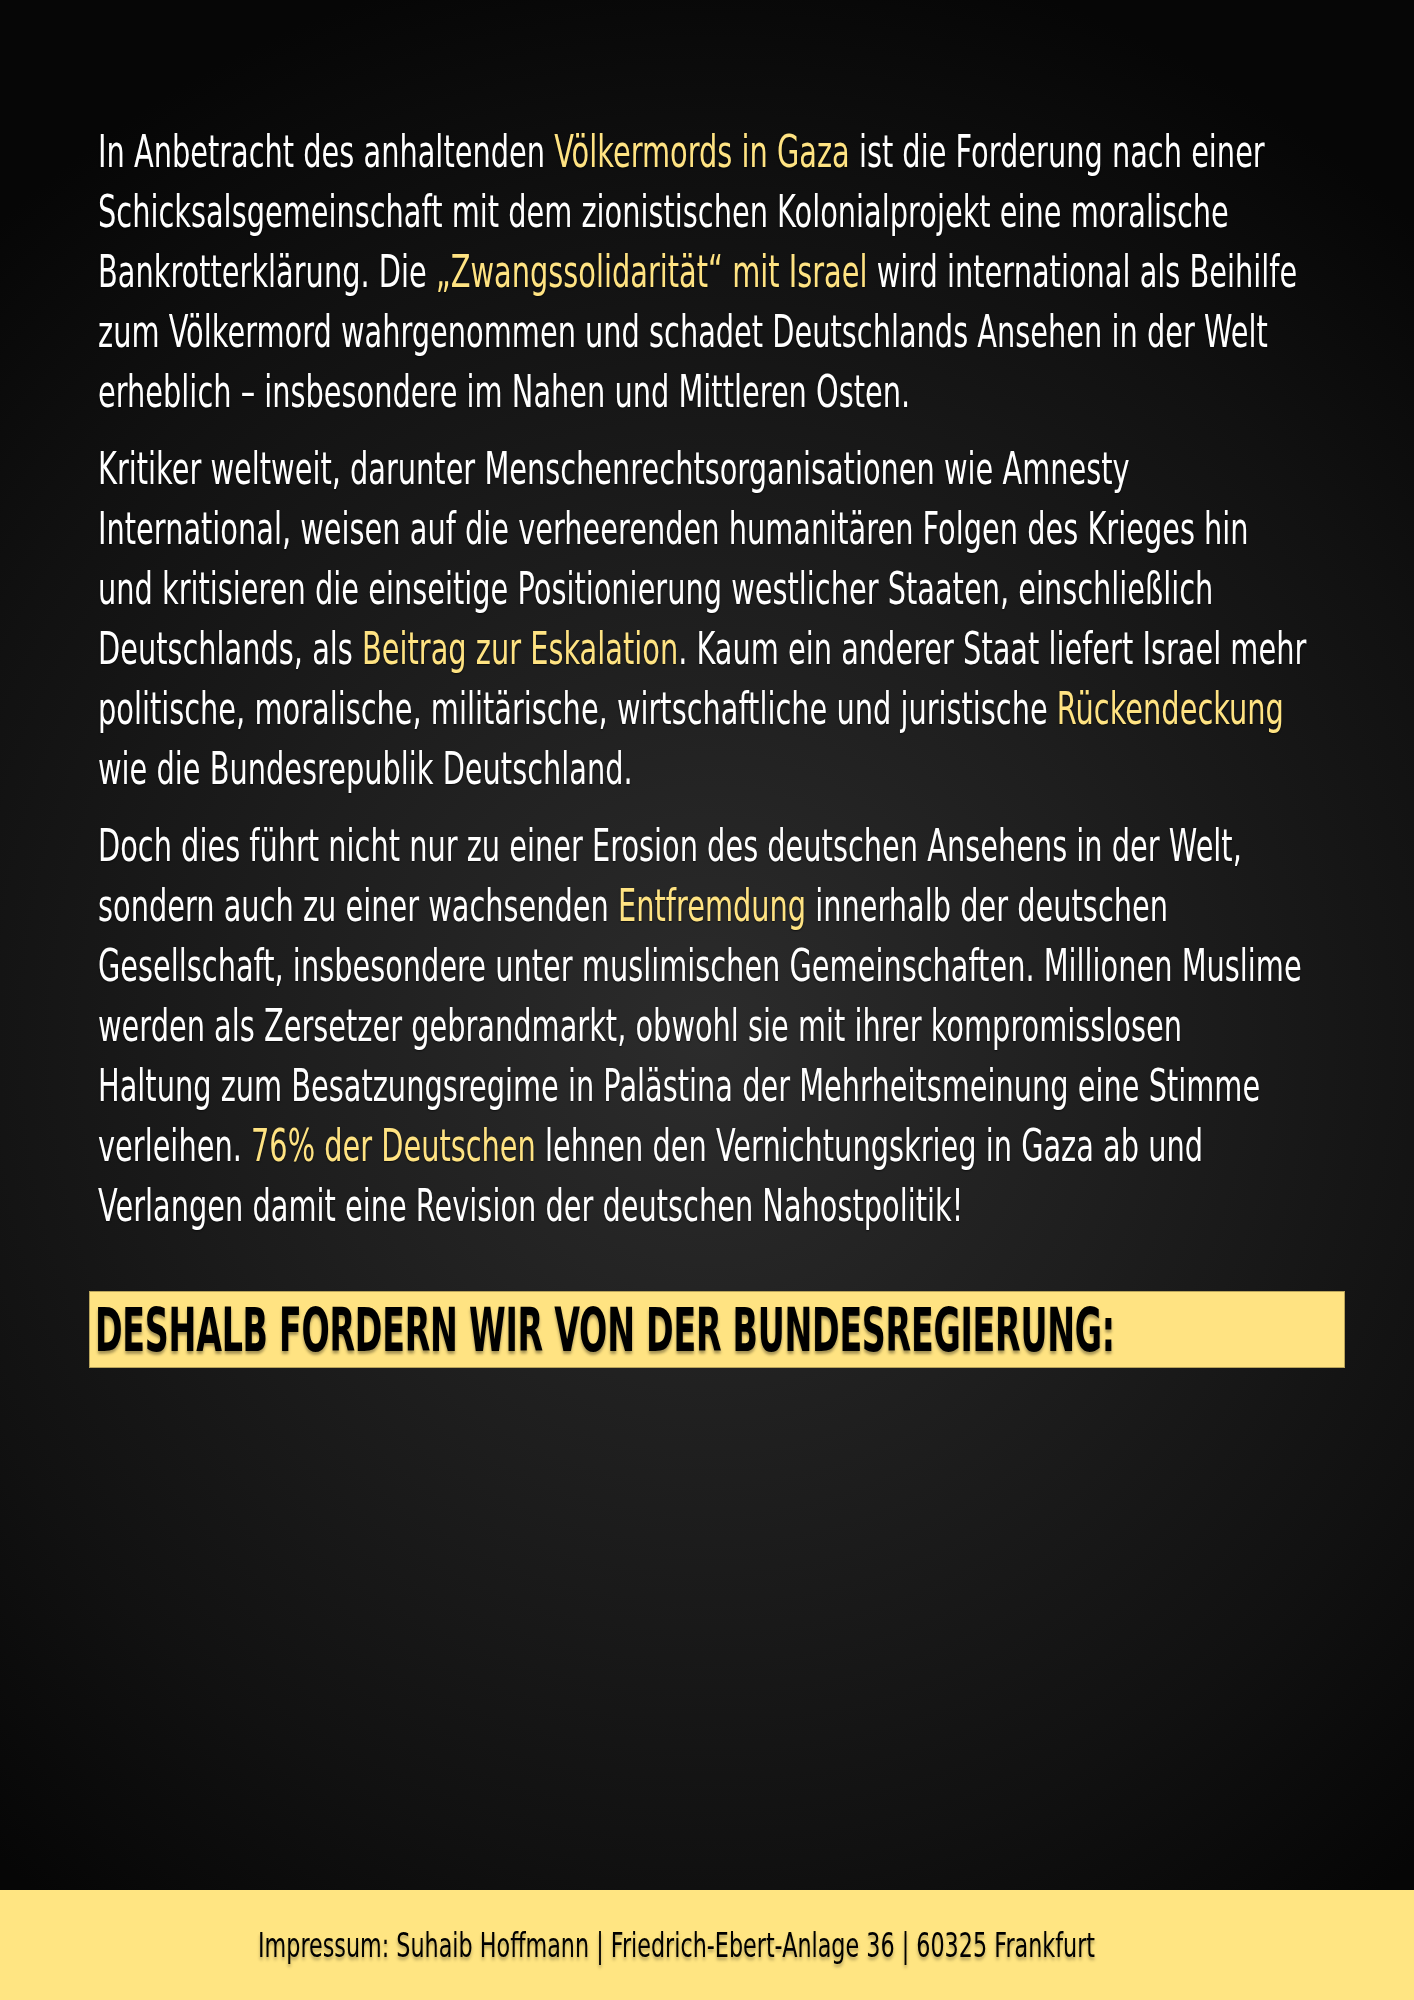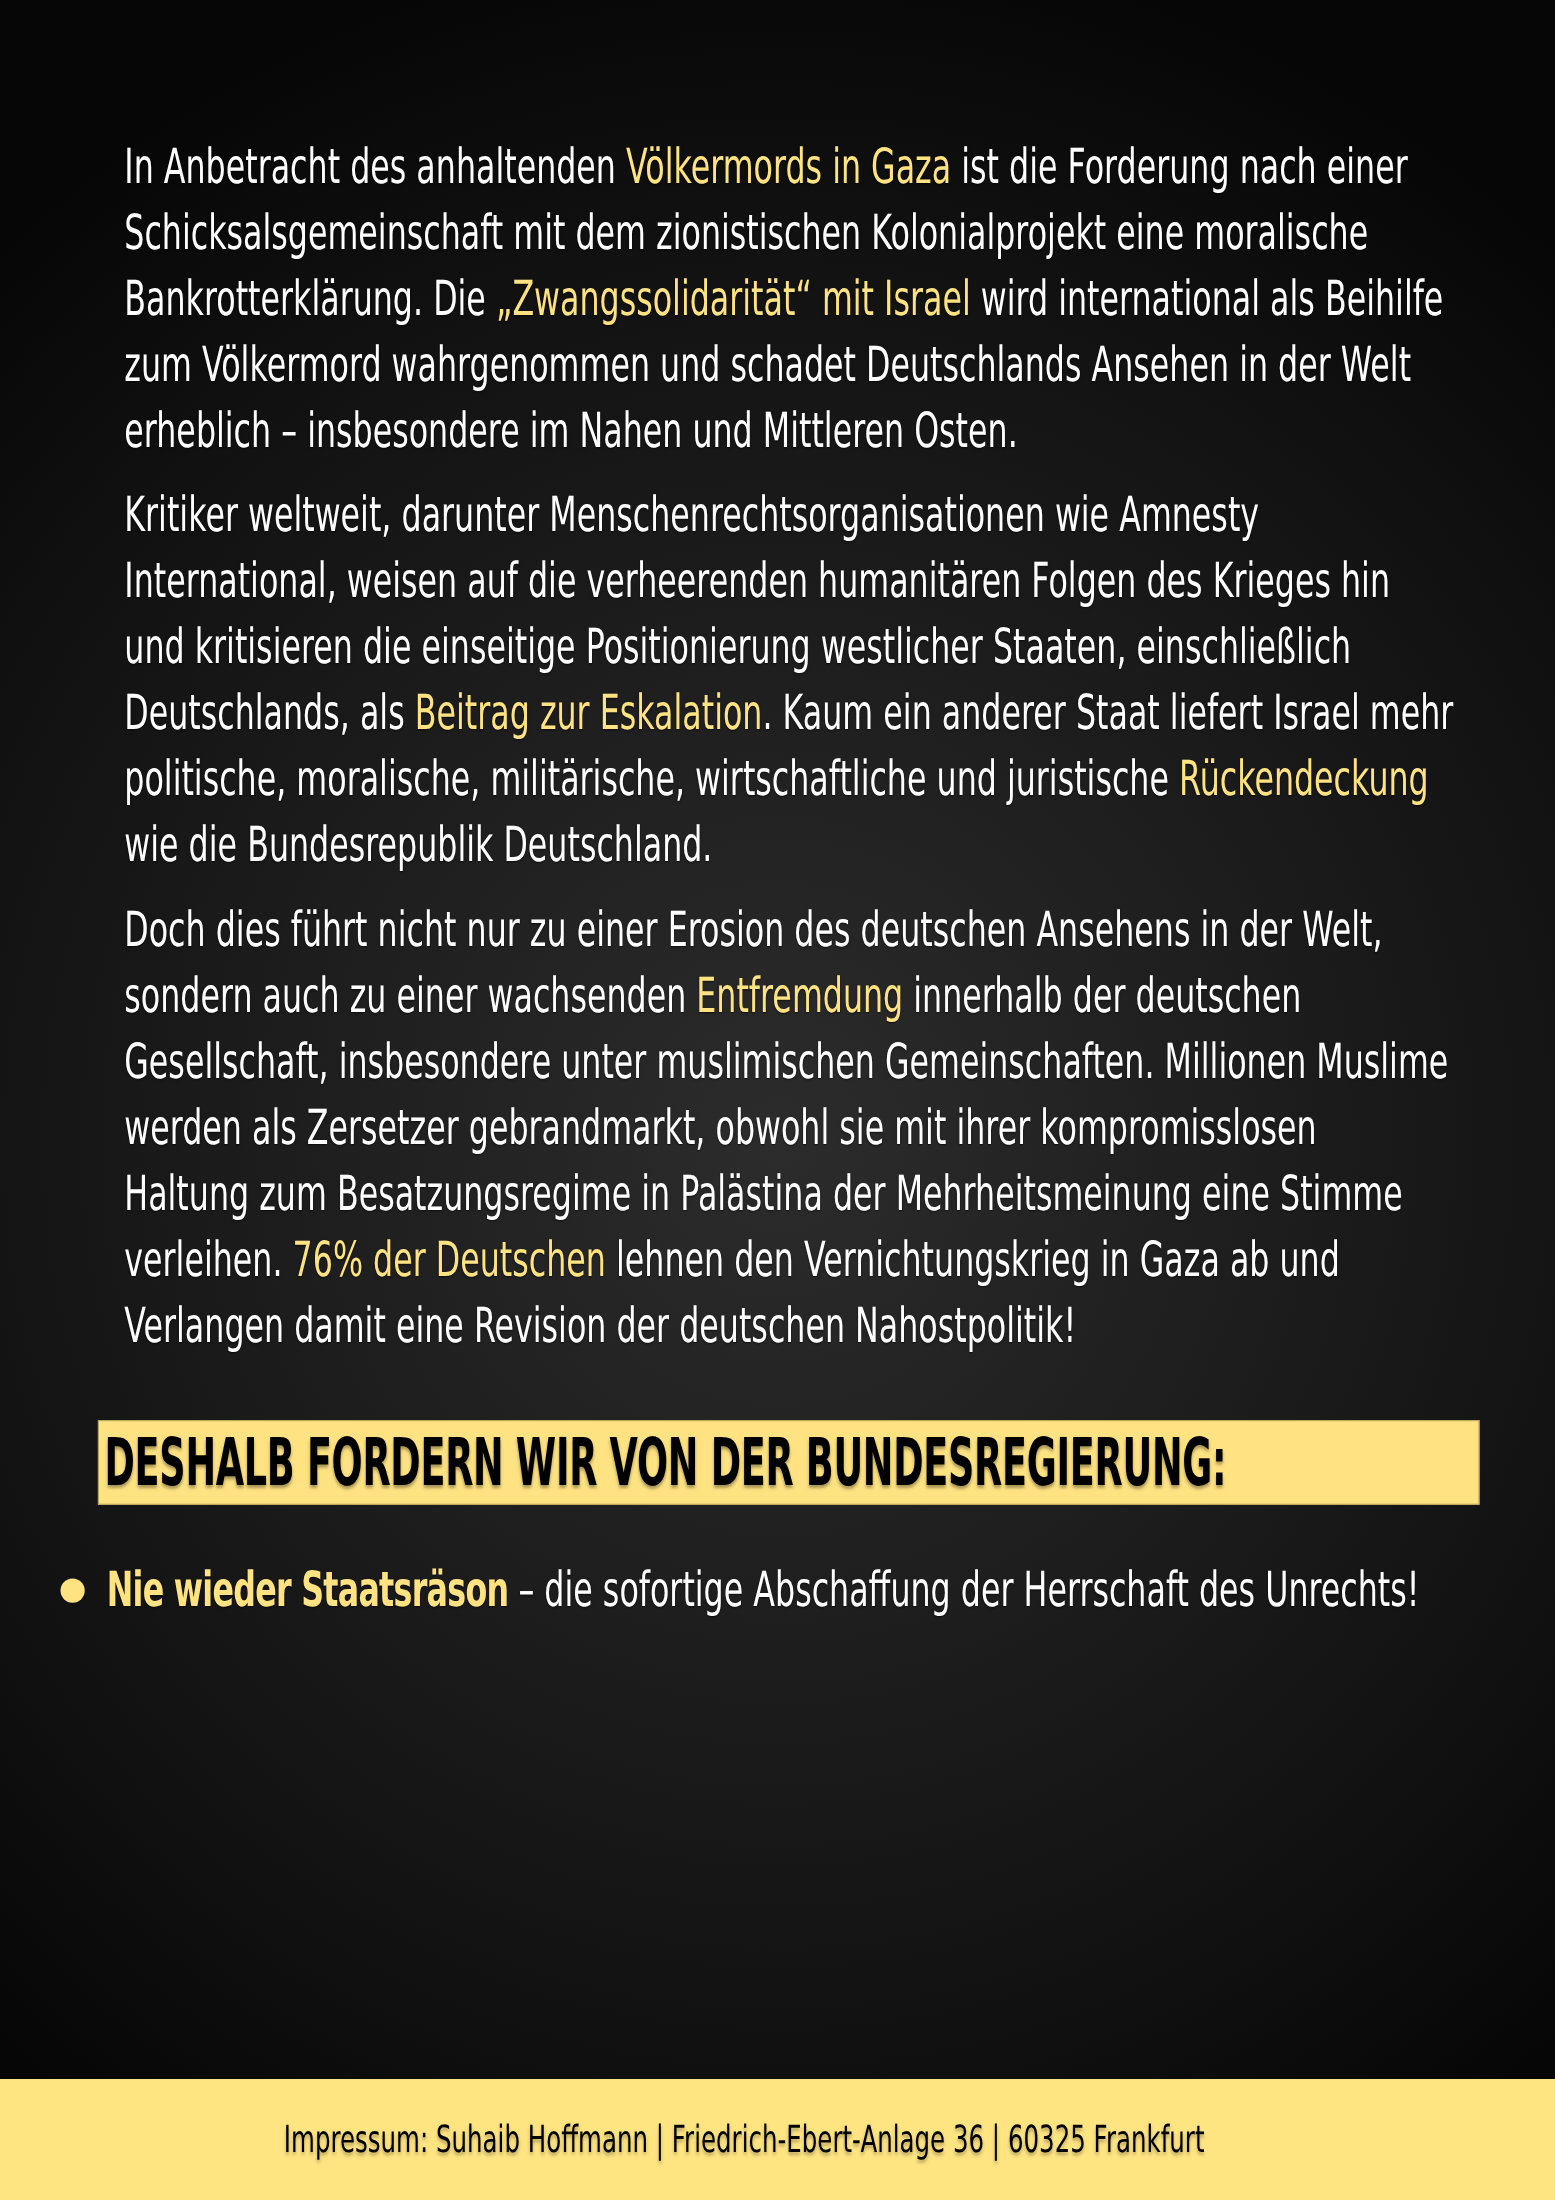--- a/index.html
+++ b/index.html
@@ -2,21 +2,21 @@
 <html><head>
 <meta charset="utf-8">
 <style>
   html, body { margin: 0; padding: 0; }
   body {
     width: 1414px; height: 2000px; overflow: hidden; position: relative;
     background: radial-gradient(ellipse 75% 55% at 50% 52%, #2c2c2c 0%, #1e1e1e 40%, #111111 75%, #060606 100%);
     font-family: "DejaVu Sans", sans-serif;
     color: #ffffff;
   }
-  .content { position: absolute; left: 113px; top: 122px; width: 1240px; }
+  .content { position: absolute; left: 98px; top: 122px; width: 1240px; }
   .para { margin-bottom: 17px; }
   .line {
     height: 60px; line-height: 60px; white-space: nowrap;
     font-size: 44px;
     transform: scaleX(0.655); transform-origin: left center;
     width: 1900px;
     text-shadow: 0 1px 2px rgba(0,0,0,0.6);
   }
   .hl { color: #ffe382; }
   .heading-box {
@@ -79,21 +79,17 @@
       <div class="line"><span>verleihen. </span><span class="hl">76% der Deutschen</span><span> lehnen den Vernichtungskrieg in Gaza ab und</span></div>
       <div class="line"><span>Verlangen damit eine Revision der deutschen Nahostpolitik!</span></div>
     </div>
   </div>
 
 <div class="heading-box">
   <div class="heading-text">DESHALB FORDERN WIR VON DER BUNDESREGIERUNG:</div>
 </div>
 
 <div class="demands" id="demands">
-    <div class="demand">
-      <span class="bullet"></span>
-      <div class="line"><span class="bold-hl">Nie wieder Staatsräson</span><span> – die sofortige Abschaffung der Herrschaft des Unrechts!</span></div>
-    </div>
   </div>
 
 <div class="footer">
   <div class="footer-text">Impressum: Suhaib Hoffmann | Friedrich-Ebert-Anlage 36 | 60325 Frankfurt</div>
 </div>
 
 </body></html>

